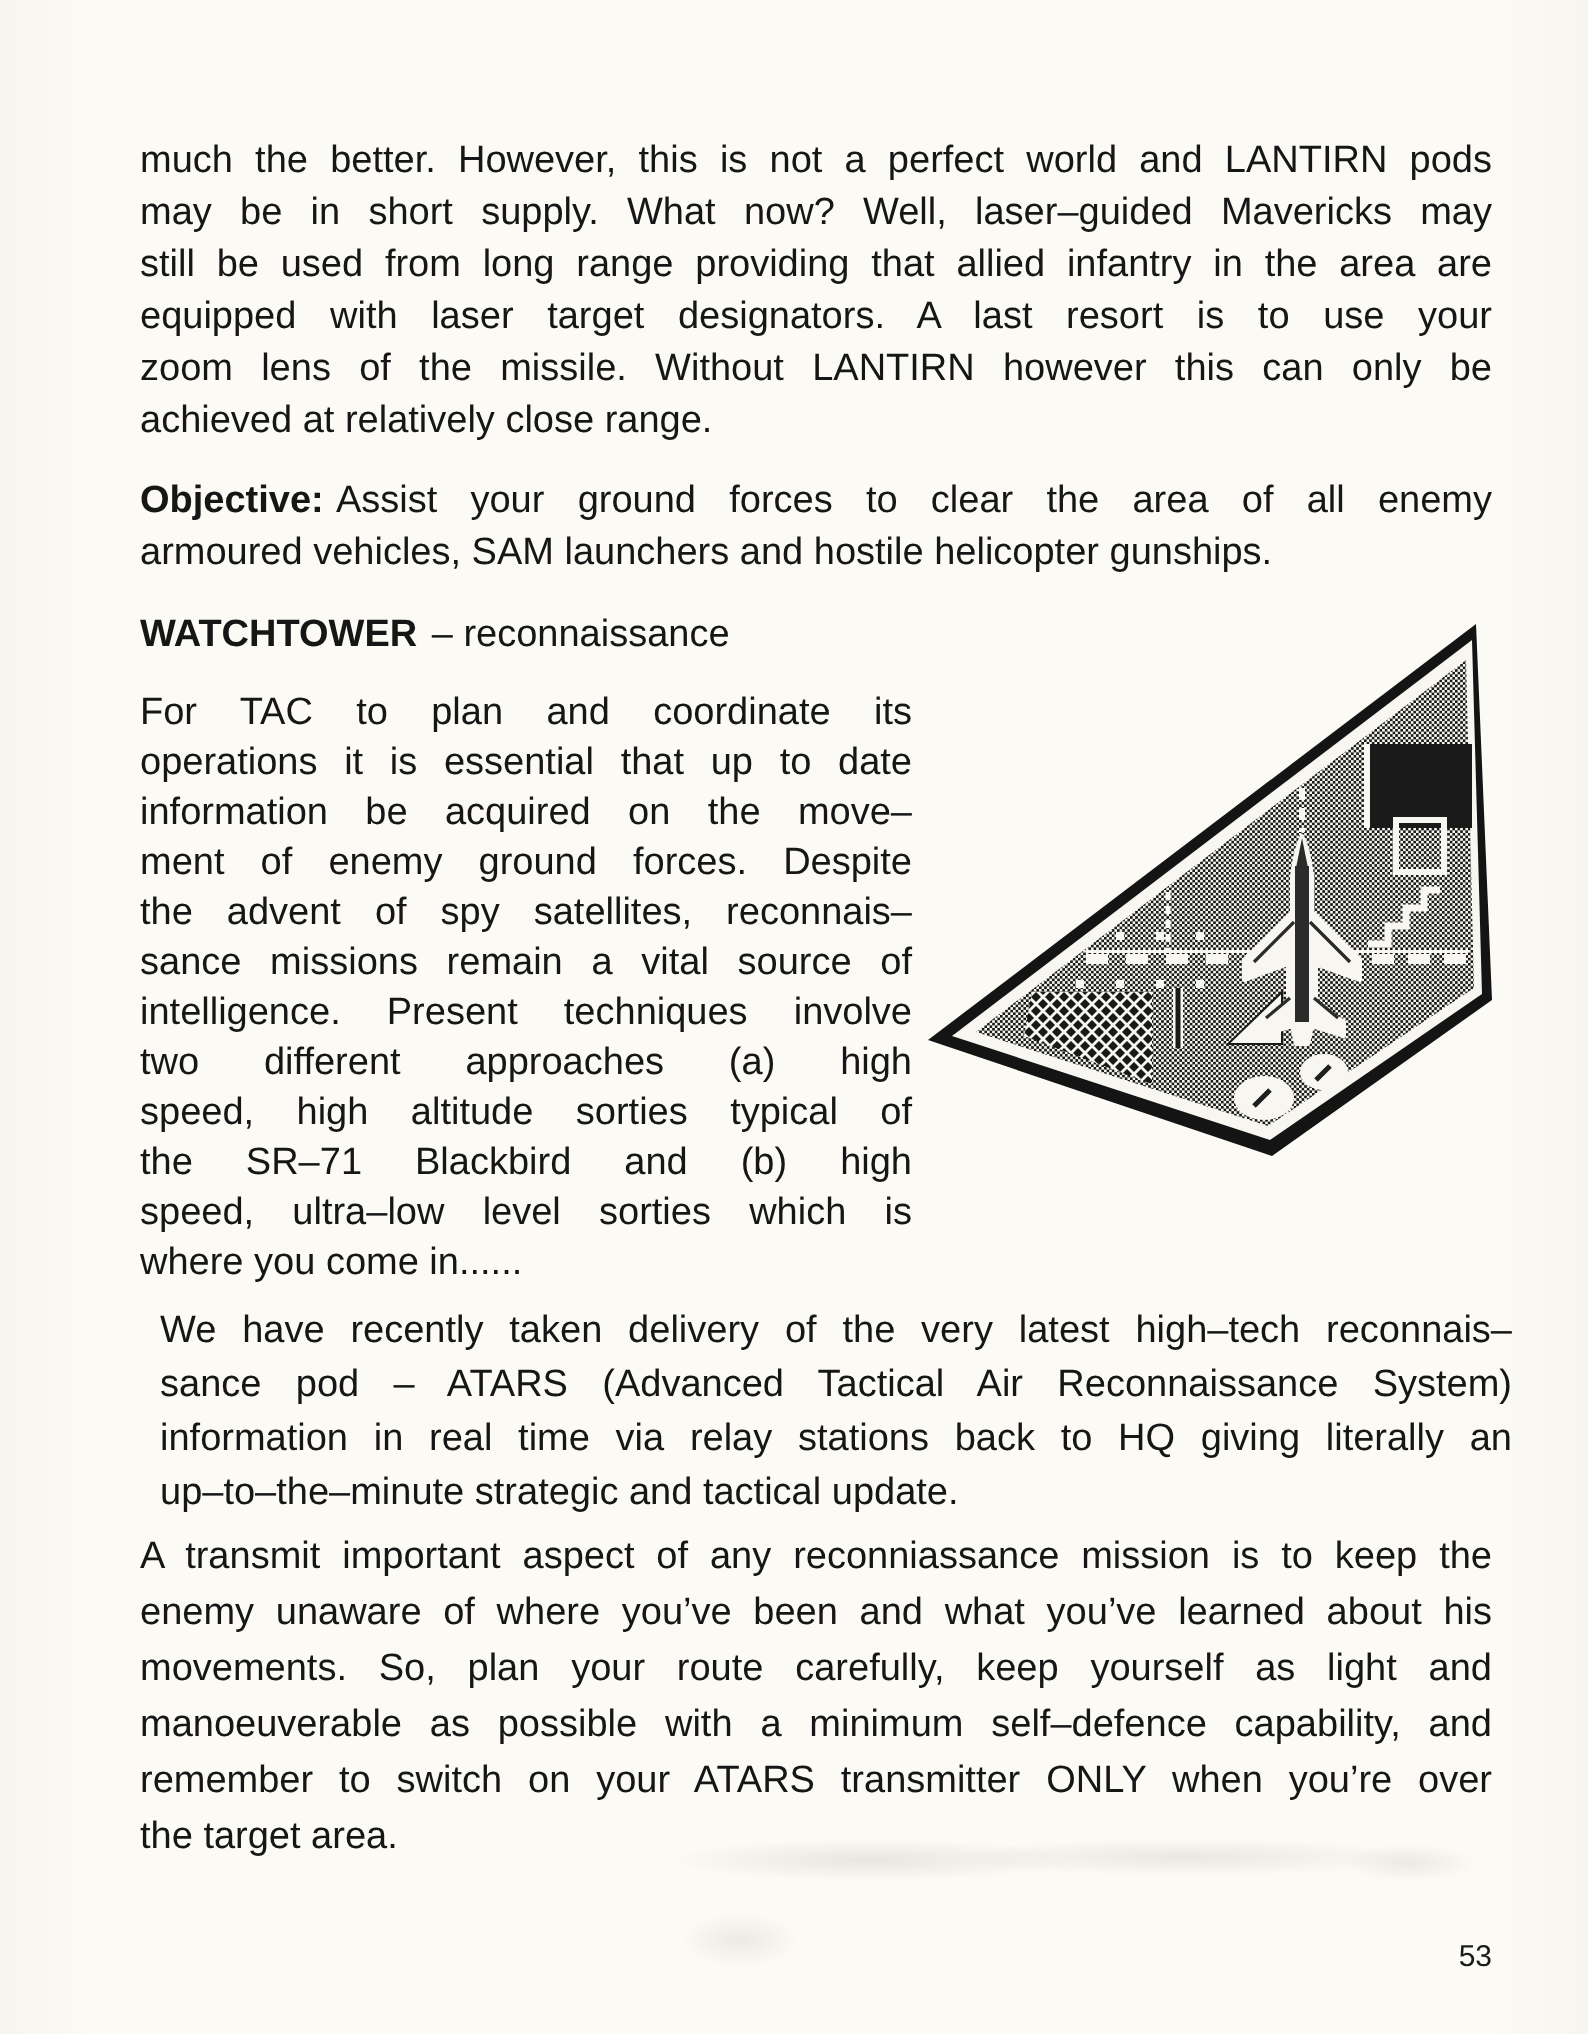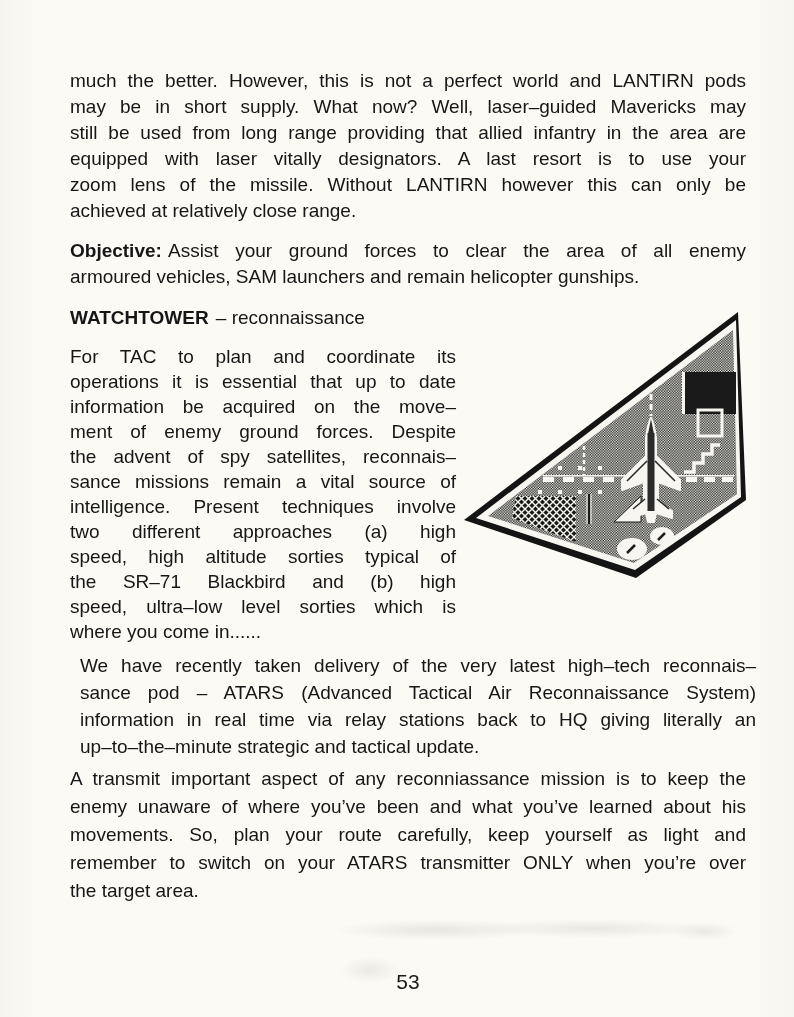--- a/index.html
+++ b/index.html
@@ -28,50 +28,50 @@
   #p-atars{line-height:27px;margin-bottom:5px;margin-left:10px;}
   #p-stealth{line-height:28px;}
   .b{font-weight:700;text-align:center;}
   #heading .sub{margin-left:.38em;font-weight:400;}
   #p-objective .rest{margin-left:.32em;margin-top:24px;}
   .figure{
     position:absolute;left:448px;top:306px;width:310px;height:300px;
   }
   .pagenum{
     position:absolute;left:70px;top:970px;width:676px;
-    text-align:center;font-size:21px;color:#1a1a1a;
+    text-align:right;font-size:15px;color:#1a1a1a;
   }
   .smudge{position:absolute;pointer-events:none;}
   .smudge.s1{left:300px;top:916px;width:450px;height:28px;
     background:
       radial-gradient(closest-side at 30% 50%, rgba(150,148,138,.20), rgba(150,148,138,0) 75%),
       radial-gradient(closest-side at 65% 45%, rgba(150,148,138,.18), rgba(150,148,138,0) 75%),
       radial-gradient(closest-side at 90% 55%, rgba(150,148,138,.16), rgba(150,148,138,0) 75%);}
   .smudge.s2{left:330px;top:952px;width:80px;height:36px;
     background:radial-gradient(closest-side, rgba(160,158,148,.18), rgba(160,158,148,0) 75%);}
 </style>
 </head>
 <body>
 
 <div class="page">
 
   <div class="para" id="p-intro">
     <div class="line j">much the better. However, this is not a perfect world and LANTIRN pods</div>
     <div class="line j">may be in short supply. What now? Well, laser–guided Mavericks may</div>
     <div class="line j">still be used from long range providing that allied infantry in the area are</div>
-    <div class="line j">equipped with laser vitally designators. A last resort is to use your</div>
+    <div class="line j">equipped with laser target designators. A last resort is to use your</div>
     <div class="line j">zoom lens of the missile. Without LANTIRN however this can only be</div>
     <div class="line j end">achieved at relatively close range.</div>
   </div>
 
   <div class="para" id="p-objective">
     <div class="line j">
       <span class="b">Objective:</span><span class="rest">Assist your ground forces to clear the area of all enemy</span>
     </div>
-    <div class="line j end">armoured vehicles, SAM launchers and remain helicopter gunships.</div>
+    <div class="line j end">armoured vehicles, SAM launchers and hostile helicopter gunships.</div>
   </div>
 
   <div class="para" id="heading">
     <span class="b">WATCHTOWER</span><span class="sub">– reconnaissance</span>
   </div>
 
   <div class="para narrow" id="p-watchtower">
     <div class="line j">For TAC to plan and coordinate its</div>
     <div class="line j">operations it is essential that up to date</div>
     <div class="line j">information be acquired on the move–</div>
@@ -90,20 +90,21 @@
     <div class="line j">We have recently taken delivery of the very latest high–tech reconnais–</div>
     <div class="line j">sance pod – ATARS (Advanced Tactical Air Reconnaissance System)</div>
     <div class="line j">information in real time via relay stations back to HQ giving literally an</div>
     <div class="line j end">up–to–the–minute strategic and tactical update.</div>
   </div>
 
   <div class="para" id="p-stealth">
     <div class="line j">A transmit important aspect of any reconniassance mission is to keep the</div>
     <div class="line j">enemy unaware of where you’ve been and what you’ve learned about his</div>
     <div class="line j">movements. So, plan your route carefully, keep yourself as light and</div>
+    <div class="line j">manoeuverable as possible with a minimum self–defence capability, and</div>
     <div class="line j">remember to switch on your ATARS transmitter ONLY when you’re over</div>
     <div class="line j end">the target area.</div>
   </div>
 
   <div class="figure">
     <svg width="310" height="300" viewBox="0 0 310 300" xmlns="http://www.w3.org/2000/svg">
       <defs>
         <pattern id="dither" width="2.6" height="2.6" patternUnits="userSpaceOnUse">
           <rect width="2.6" height="2.6" fill="#191919"></rect>
           <rect width="1.3" height="1.3" fill="#f7f6f0"></rect>

